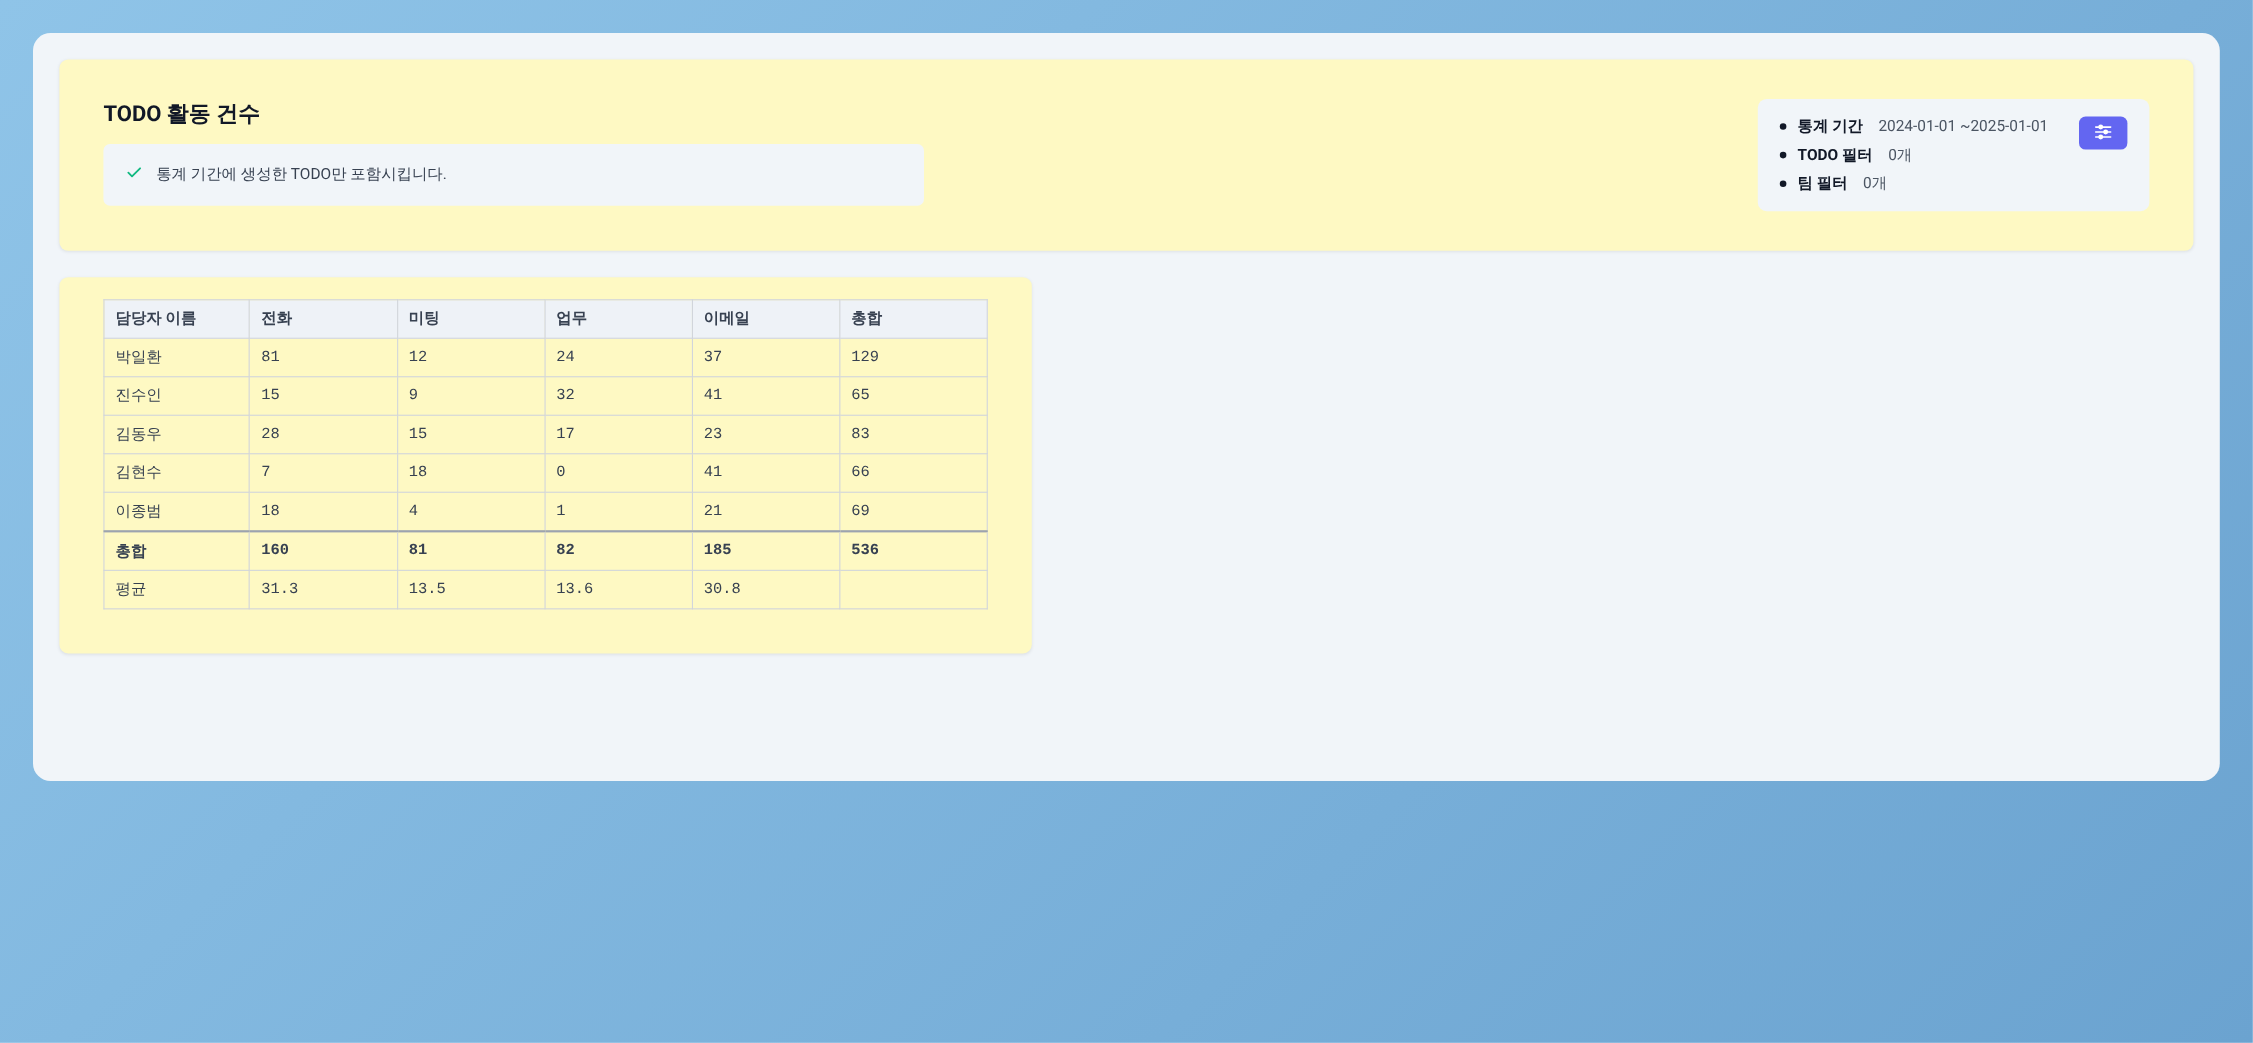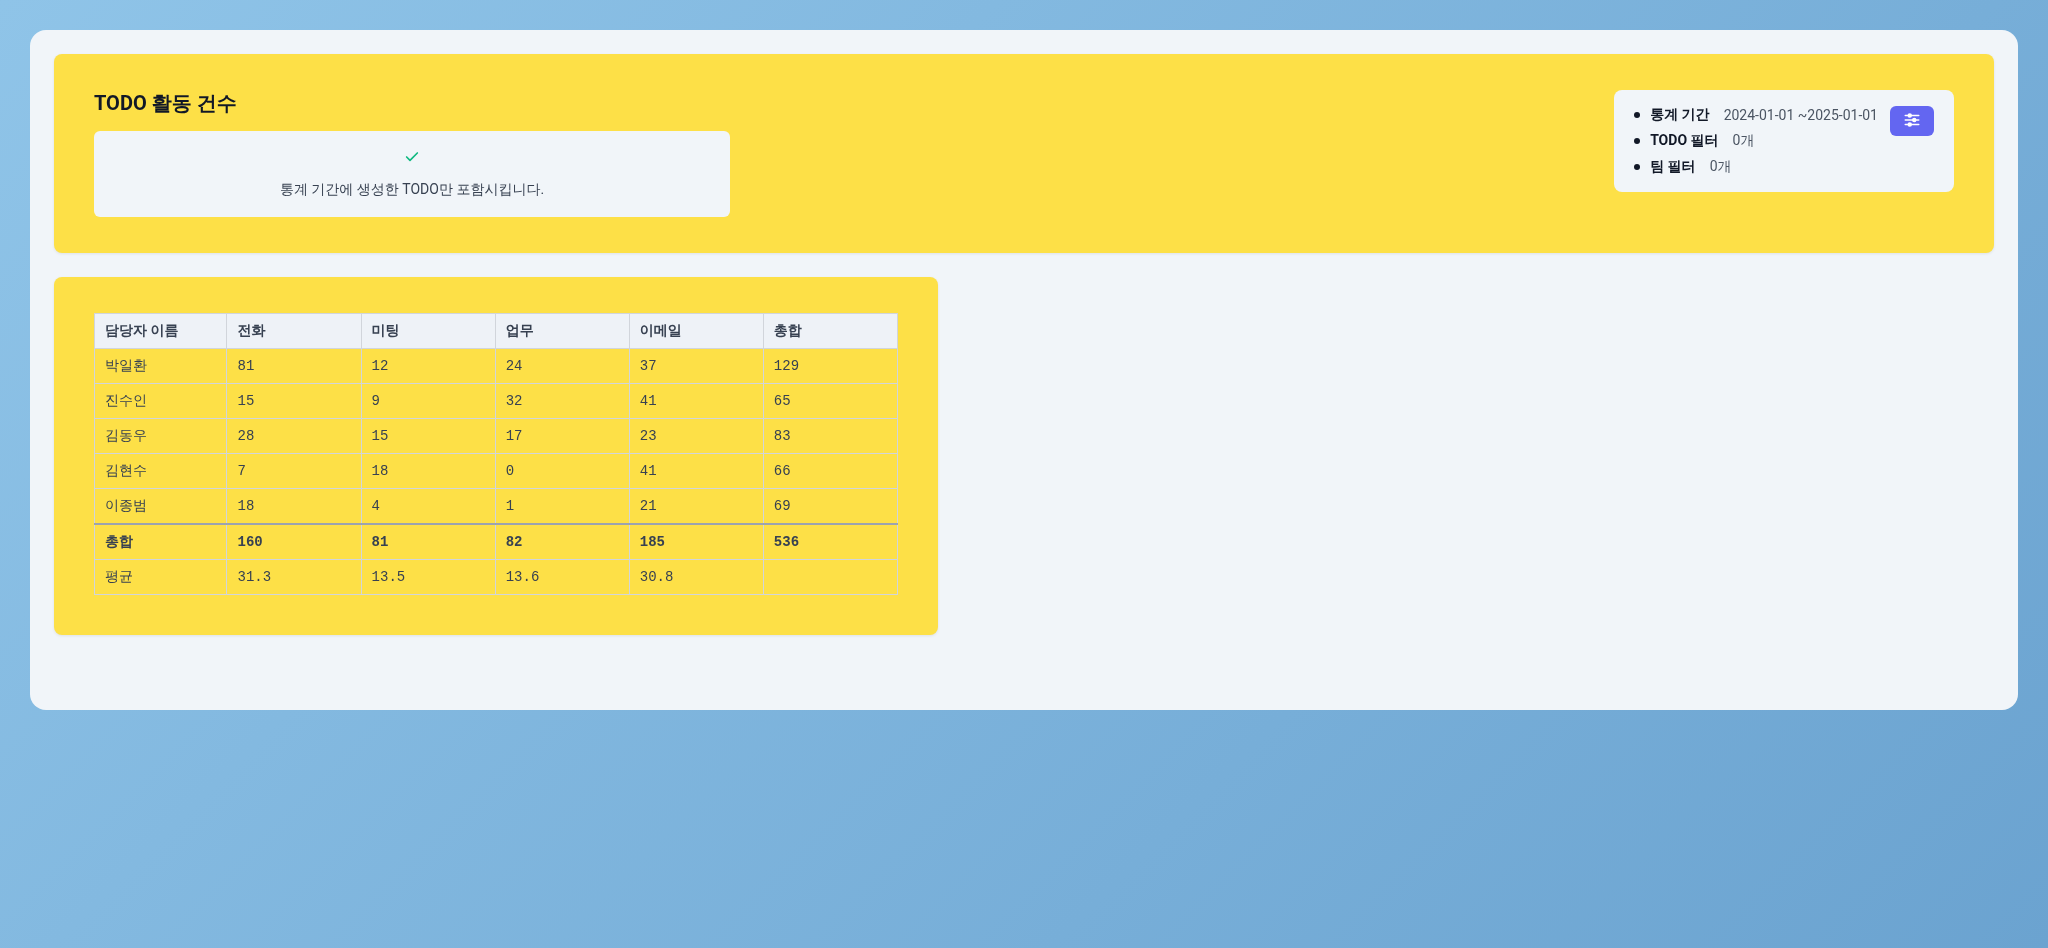--- a/index.html
+++ b/index.html
@@ -13,21 +13,21 @@
       padding: 30px;
       min-height: 100vh;
     }
     .app-container {
       background: #f1f5f9;
       border-radius: 16px;
       padding: 24px;
       min-height: 680px;
     }
     .card {
-      background: #fde047;
+      background: #fef9c3;
       border-radius: 8px;
       box-shadow: 0 1px 3px rgba(0,0,0,0.08);
     }
     .header-card {
       padding: 36px 40px;
       margin-bottom: 24px;
       display: flex;
       justify-content: space-between;
       align-items: flex-start;
     }
@@ -45,37 +45,36 @@
       color: #6b7280;
       margin-bottom: 24px;
     }
     .info-banner {
       background: #f1f5f9;
       border-radius: 6px;
       padding: 18px 20px;
       display: flex;
       align-items: center;
       gap: 12px;
-      width: 636px;
-      flex-direction: column;
+      width: 746px;
     }
     .check-icon {
       color: #10b981;
       flex-shrink: 0;
     }
     .info-text {
       font-size: 14px;
       color: #374151;
     }
     .filter-panel {
       background: #f1f5f9;
       border-radius: 8px;
       padding: 16px 20px;
       display: flex;
-      gap: 12px;
+      gap: 28px;
       align-items: flex-start;
     }
     .filter-list {
       list-style: none;
     }
     .filter-item {
       display: flex;
       align-items: center;
       margin-bottom: 8px;
       font-size: 14px;
@@ -106,21 +105,21 @@
       width: 44px;
       height: 30px;
       display: flex;
       align-items: center;
       justify-content: center;
       cursor: pointer;
       flex-shrink: 0;
     }
     .table-card {
       width: 884px;
-      padding: 36px 40px 40px;
+      padding: 20px 40px 40px;
     }
     table {
       width: 100%;
       border-collapse: collapse;
       font-size: 14px;
     }
     th, td {
       border: 1px solid #d1d5db;
       padding: 8px 10px;
       text-align: left;

